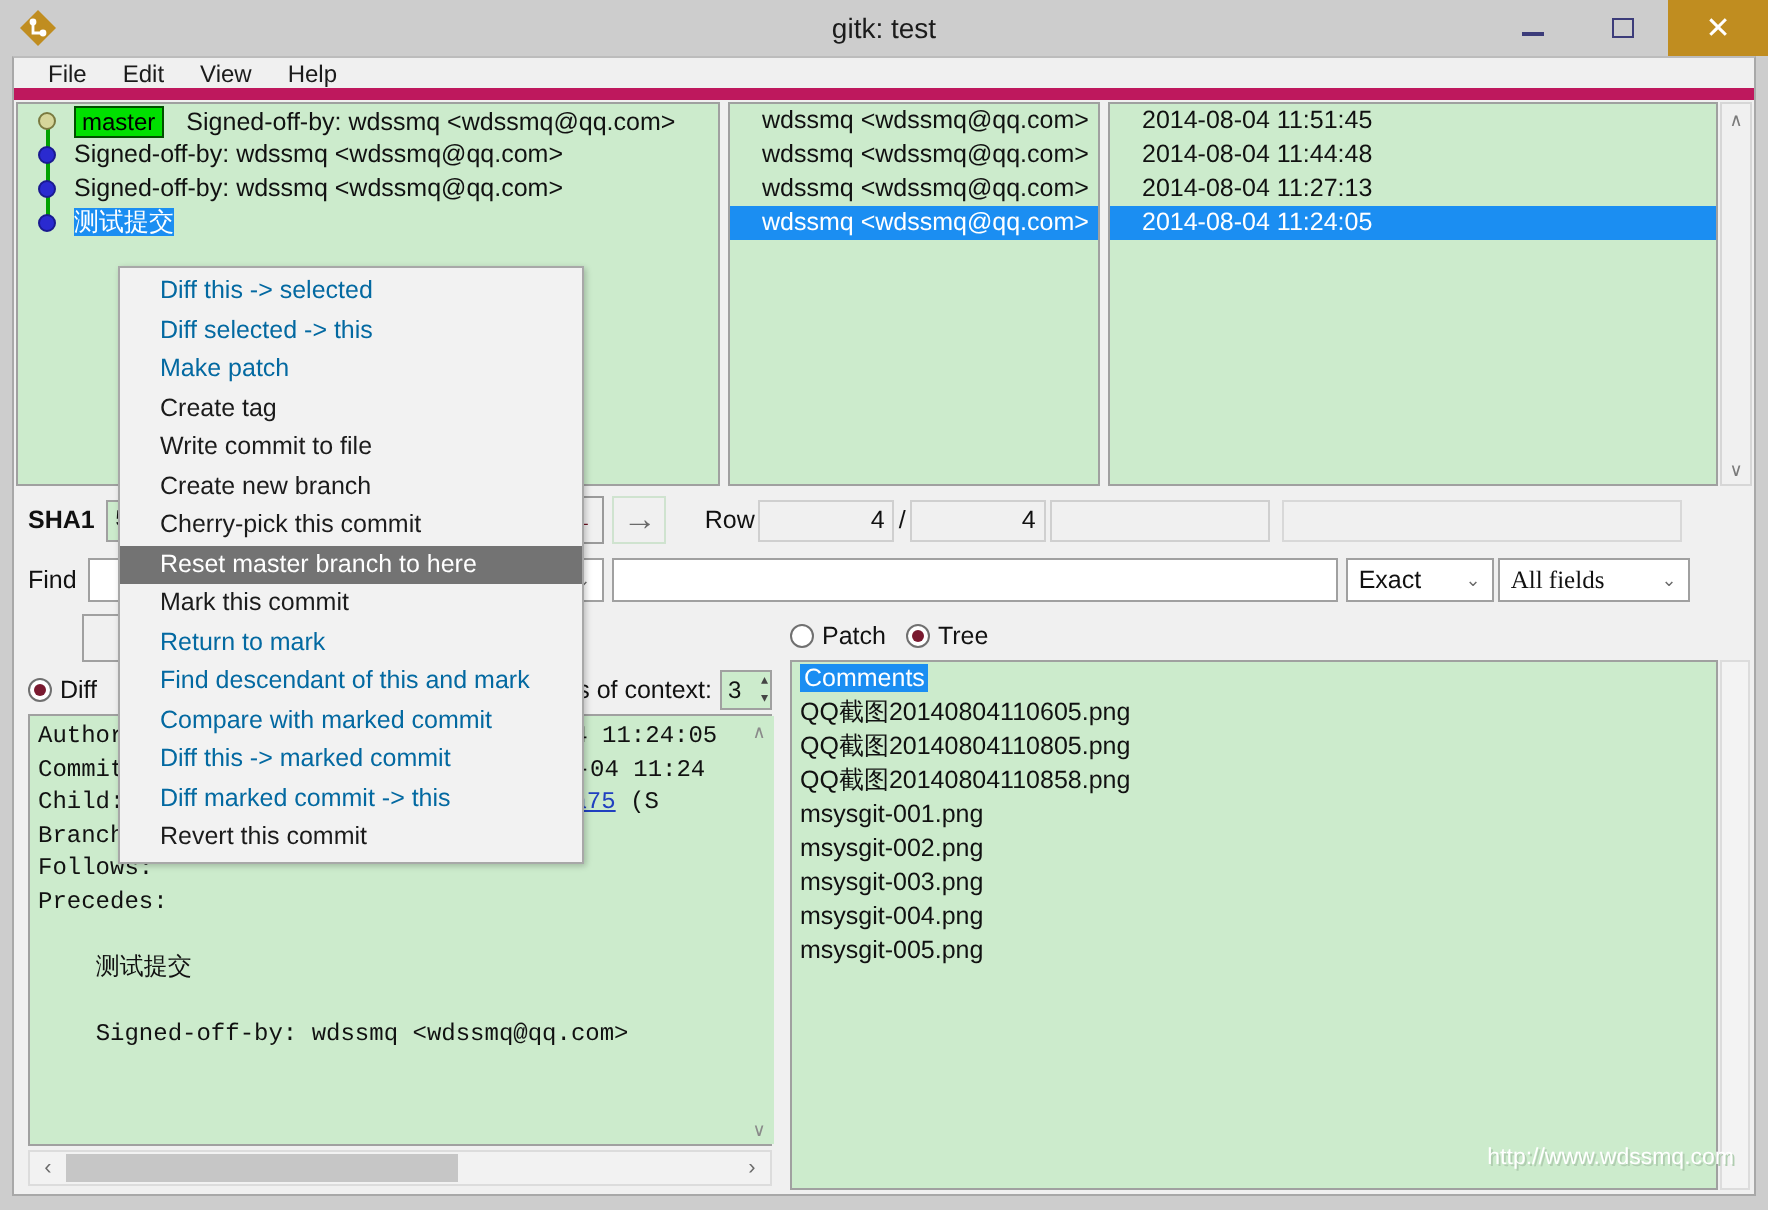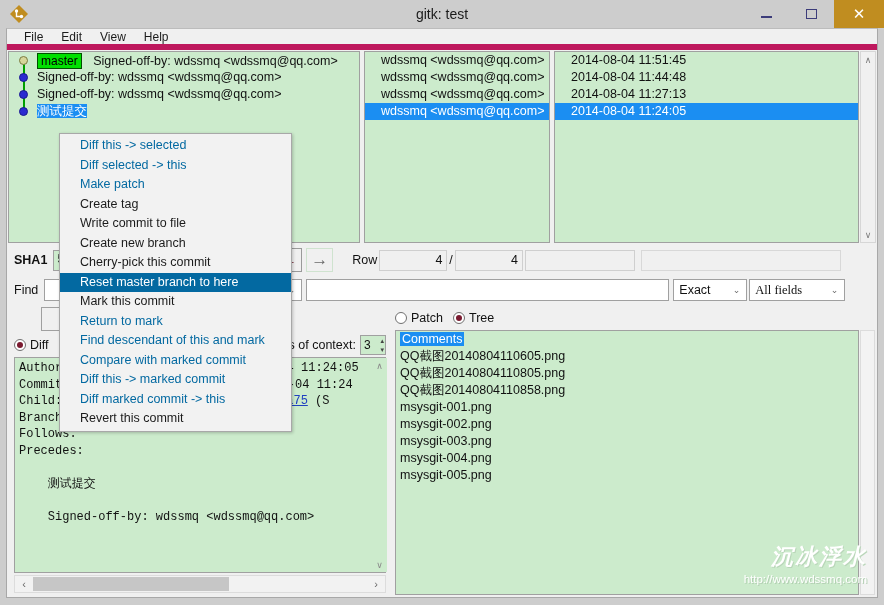--- a/index.html
+++ b/index.html
@@ -390,21 +390,21 @@
   .ctx-item {
     height: 19.5px;
     line-height: 19.5px;
     padding-left: 20px;
     font-size: 12.5px;
     color: #1b1b1b;
     white-space: nowrap;
     font-family: "Liberation Sans", sans-serif;
   }
   .ctx-item.disabled { color: #0369a1; }
-  .ctx-item.hl { background: #0369a1; color: #ffffff; }
+  .ctx-item.hl { background: #737373; color: #ffffff; }
 </style>
 </head>
 <body>
 
 <div id="window">
 
   <div id="titlebar">
     <div id="app-icon">
       <svg width="20" height="20" viewBox="0 0 20 20">
         <polygon points="10,1 19,10 10,19 1,10" fill="#c08d20"></polygon>
@@ -577,21 +577,20 @@
         <div class="file-row">msysgit-001.png</div>
         <div class="file-row">msysgit-002.png</div>
         <div class="file-row">msysgit-003.png</div>
         <div class="file-row">msysgit-004.png</div>
         <div class="file-row">msysgit-005.png</div>
       </div>
 
       <div id="file-vsb"></div>
 
       <div id="watermark">
-        <div id="wm-cn">沉冰浮水</div>
         <div id="wm-url">http://www.wdssmq.com</div>
       </div>
     </div>
 
     <div id="ctxmenu">
       <div class="ctx-item disabled">Diff this -&gt; selected</div>
       <div class="ctx-item disabled">Diff selected -&gt; this</div>
       <div class="ctx-item disabled">Make patch</div>
       <div class="ctx-item">Create tag</div>
       <div class="ctx-item">Write commit to file</div>

